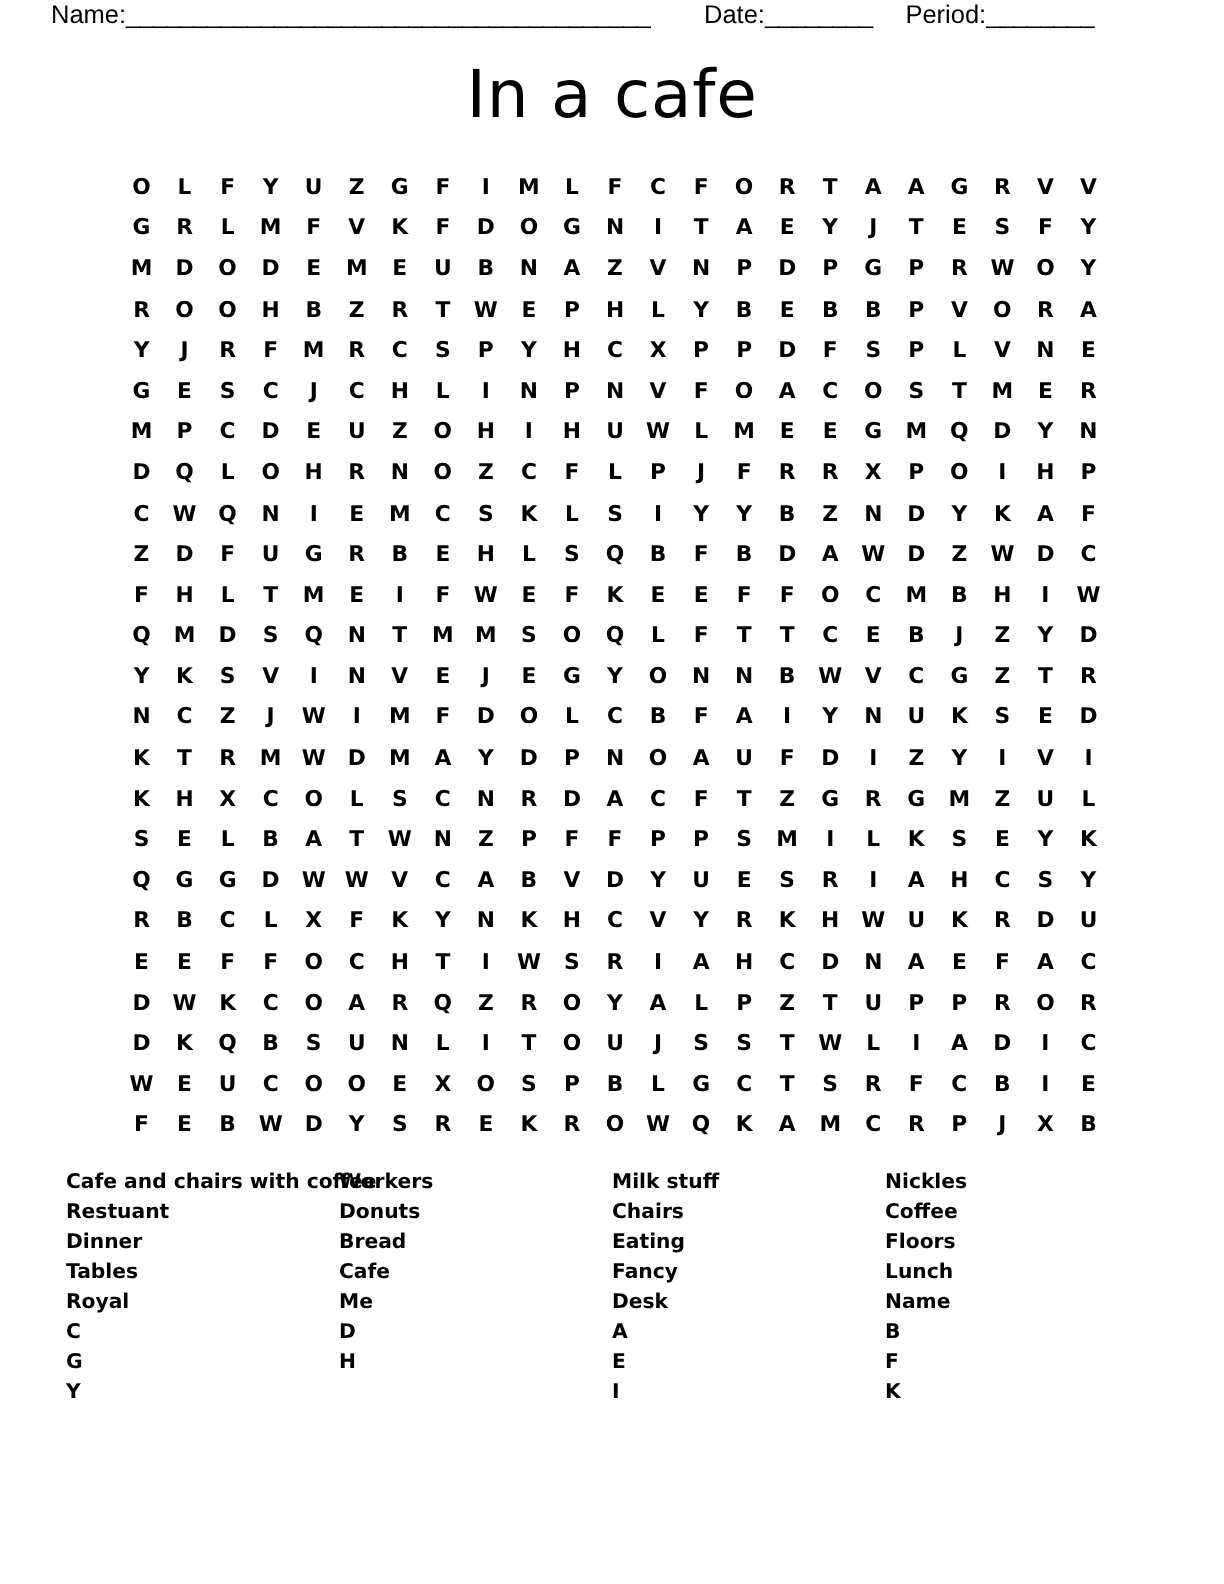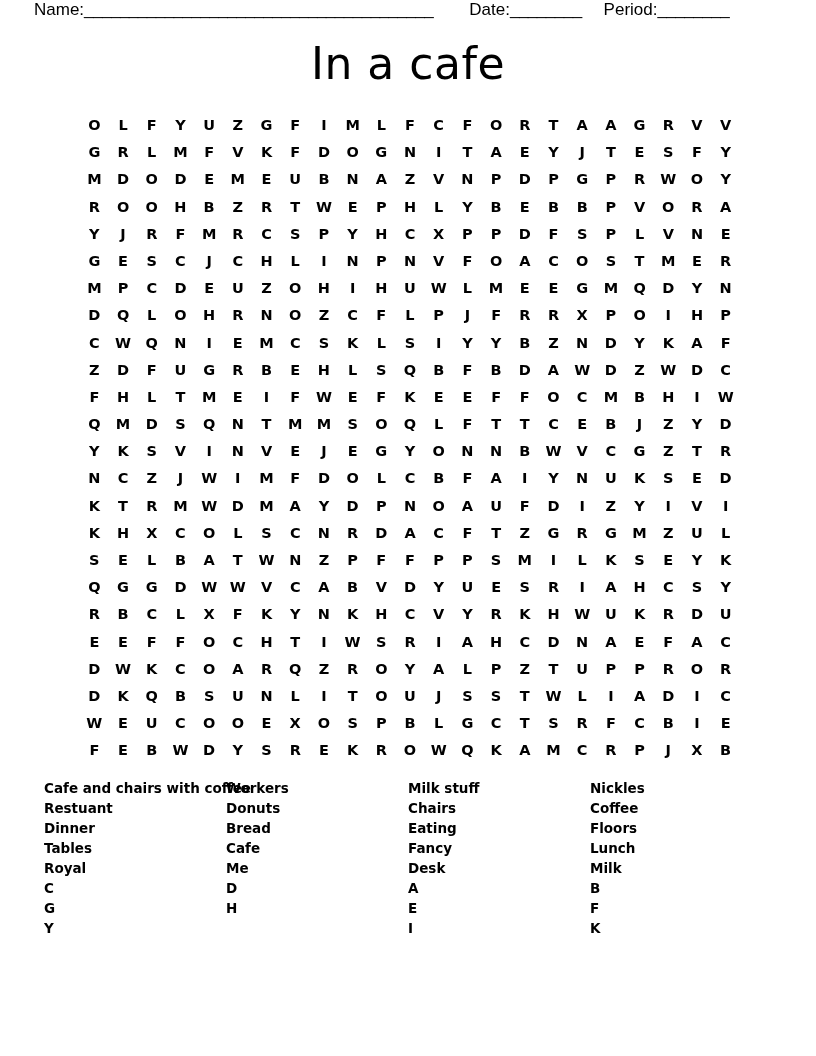--- a/index.html
+++ b/index.html
@@ -700,20 +700,20 @@
         <div class="wl-item">Desk</div>
         <div class="wl-item">A</div>
         <div class="wl-item">E</div>
         <div class="wl-item">I</div>
       </div>
       <div class="wl-col">
         <div class="wl-item">Nickles</div>
         <div class="wl-item">Coffee</div>
         <div class="wl-item">Floors</div>
         <div class="wl-item">Lunch</div>
-        <div class="wl-item">Milk</div>
+        <div class="wl-item">Name</div>
         <div class="wl-item">B</div>
         <div class="wl-item">F</div>
         <div class="wl-item">K</div>
       </div>
     </div>
 
 </div>
 
 </body></html>

